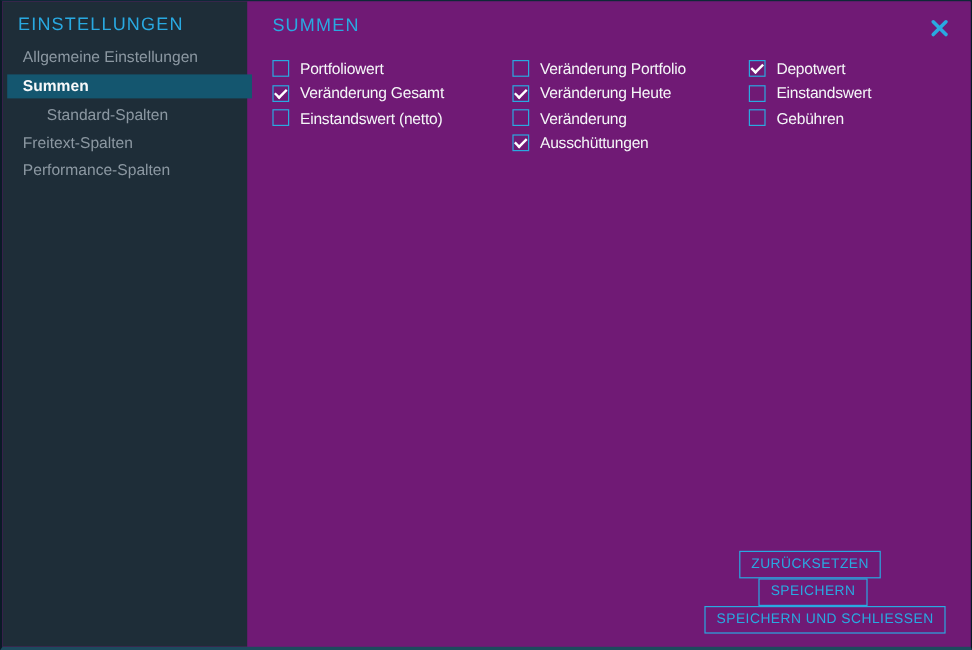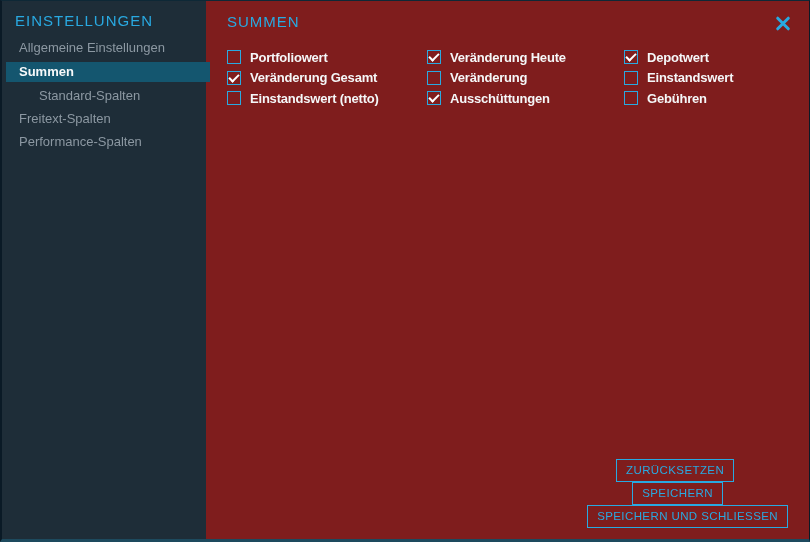--- a/index.html
+++ b/index.html
@@ -1,21 +1,21 @@
 <!DOCTYPE html>
 <html><head>
 <meta charset="utf-8">
 <style>
   * { margin:0; padding:0; box-sizing:border-box; }
   html,body { background:#0b0f14; }
   body { font-family:"Liberation Sans", sans-serif; }
 
   .window {
     position:relative; width:810px; height:542px;
-    background:#7f1d1d; overflow:hidden;
+    background:#701a75; overflow:hidden;
     border-left:2px solid #0a1a26;
     border-top:1px solid #0e2836;
     border-right:1px solid #0a1a26;
     border-bottom:3px solid #1d4a5e;
   }
 
   
   .sidebar {
     position:absolute; left:0; top:0; width:204px; height:100%;
     background:#1e2d38;
@@ -65,21 +65,21 @@
     position:relative; flex:0 0 auto; width:14px; height:14px;
     border:1.5px solid #2aa9e0; background:transparent;
   }
   .cb.checked::after {
     content:""; position:absolute; left:1px; top:2px;
     width:8px; height:4px;
     border-left:2.5px solid #ffffff; border-bottom:2.5px solid #ffffff;
     transform:rotate(-45deg);
   }
   .opt-label {
-    margin-left:9px; font-size:13px; font-weight:700; color:#f5f7f8;
+    margin-left:9px; font-size:13px; font-weight:400; color:#f5f7f8;
     white-space:nowrap; letter-spacing:-0.2px;
   }
 
   
   .footer {
     position:absolute; right:21px; bottom:11px;
     display:flex; align-items:center;flex-direction:column;
   }
   .btn {
     height:23px; line-height:21px; padding:0 9px;
@@ -120,20 +120,24 @@
       <span class="opt-label">Veränderung Gesamt</span>
     </div>
     <div class="opt">
       <span class="cb"></span>
       <span class="opt-label">Einstandswert (netto)</span>
     </div>
   </div>
 
   <div class="col col-1">
     <div class="opt">
+      <span class="cb"></span>
+      <span class="opt-label">Veränderung Portfolio</span>
+    </div>
+    <div class="opt">
       <span class="cb checked"></span>
       <span class="opt-label">Veränderung Heute</span>
     </div>
     <div class="opt">
       <span class="cb"></span>
       <span class="opt-label">Veränderung</span>
     </div>
     <div class="opt">
       <span class="cb checked"></span>
       <span class="opt-label">Ausschüttungen</span>

